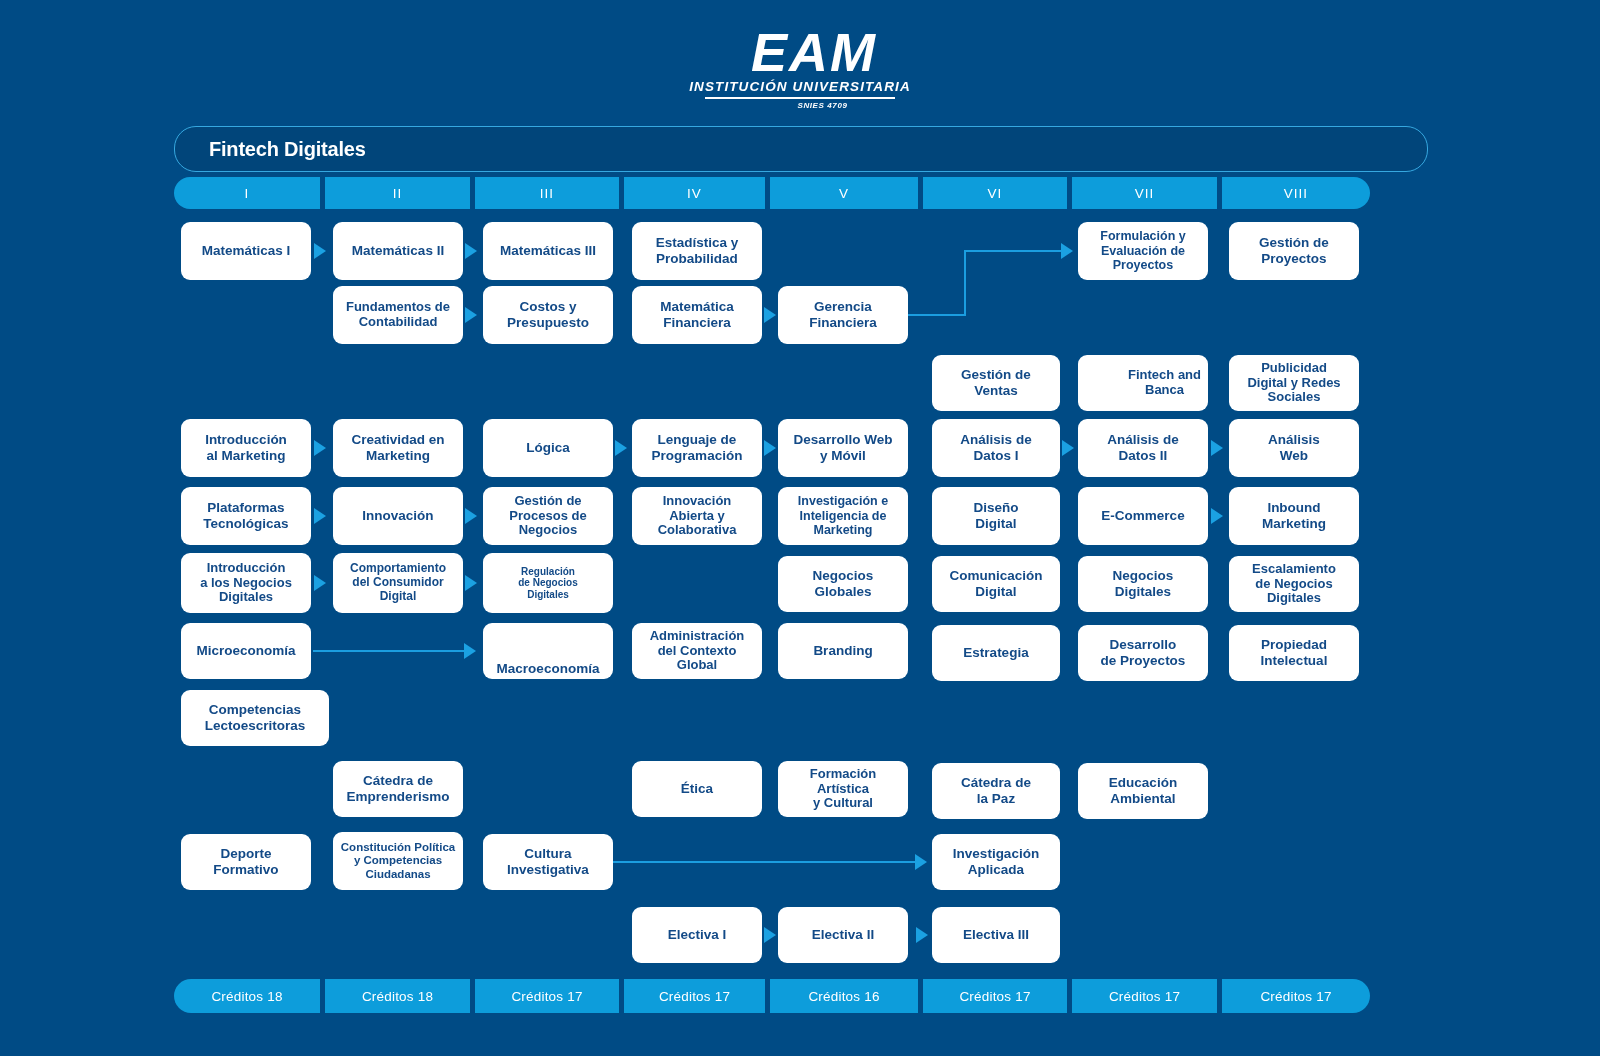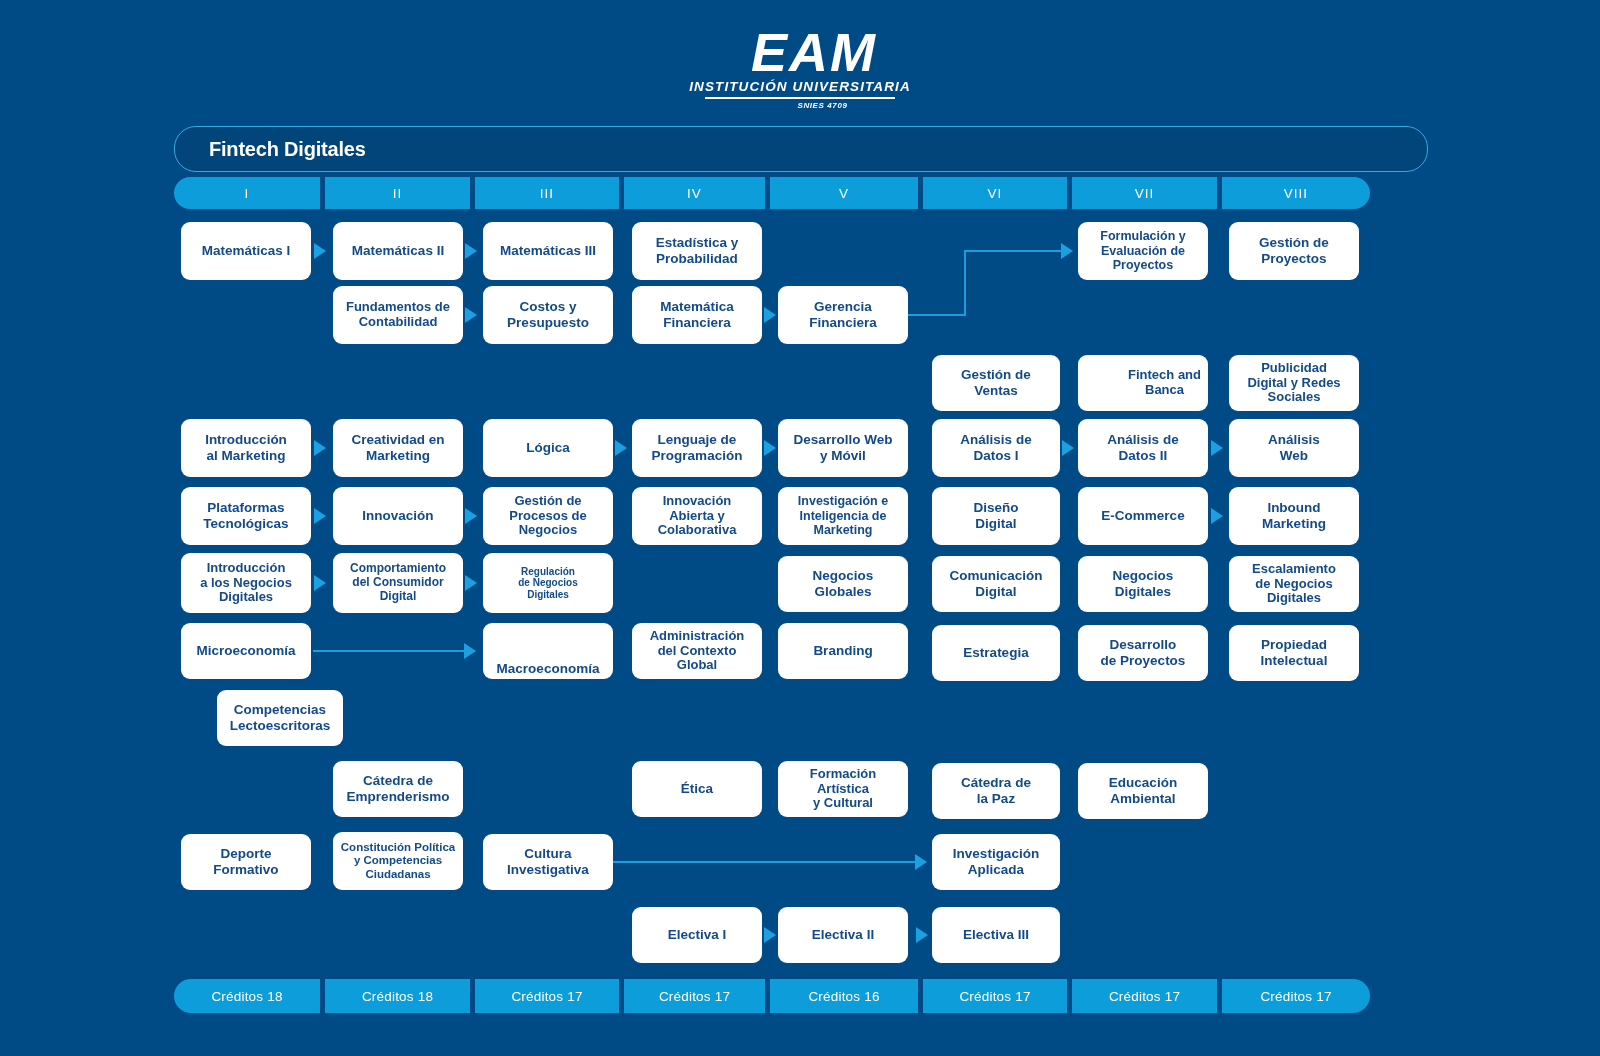--- a/index.html
+++ b/index.html
@@ -388,21 +388,21 @@
           <span>Desarrollo</span>
           <span>de Proyectos</span>
         </div>
       </div>
       <div class="course" style="left: 1229px; top: 625px; width: 130px; height: 56px; font-size: 13.5px;">
         <div>
           <span>Propiedad</span>
           <span>Intelectual</span>
         </div>
       </div>
-      <div class="course" style="left: 181px; top: 690px; width: 126px; height: 56px; font-size: 13.5px; margin-left: 36px;">
+      <div class="course" style="left: 181px; top: 690px; width: 148px; height: 56px; font-size: 13.5px;">
         <div>
           <span>Competencias</span>
           <span>Lectoescritoras</span>
         </div>
       </div>
       <div class="course" style="left: 333px; top: 761px; width: 130px; height: 56px; font-size: 13.5px;">
         <div>
           <span>Cátedra de</span>
           <span>Emprenderismo</span>
         </div>

